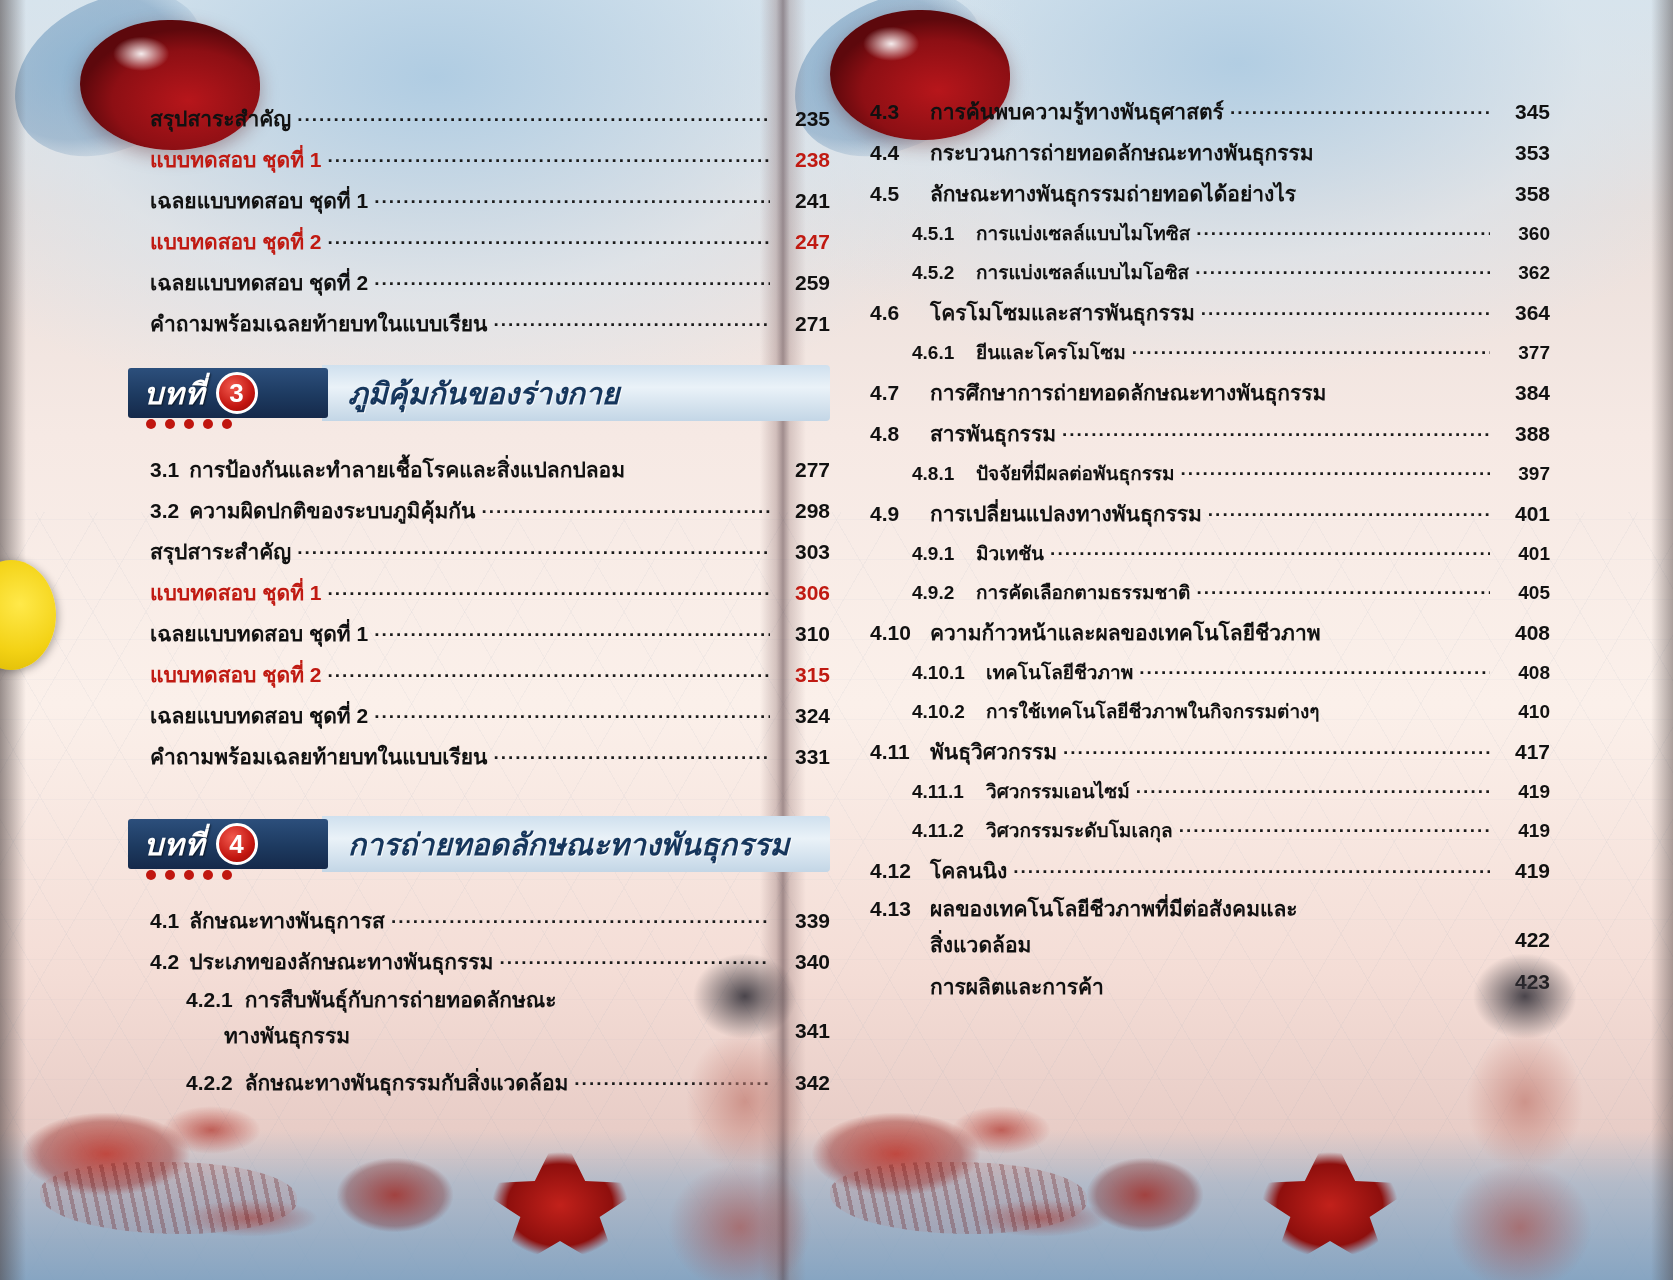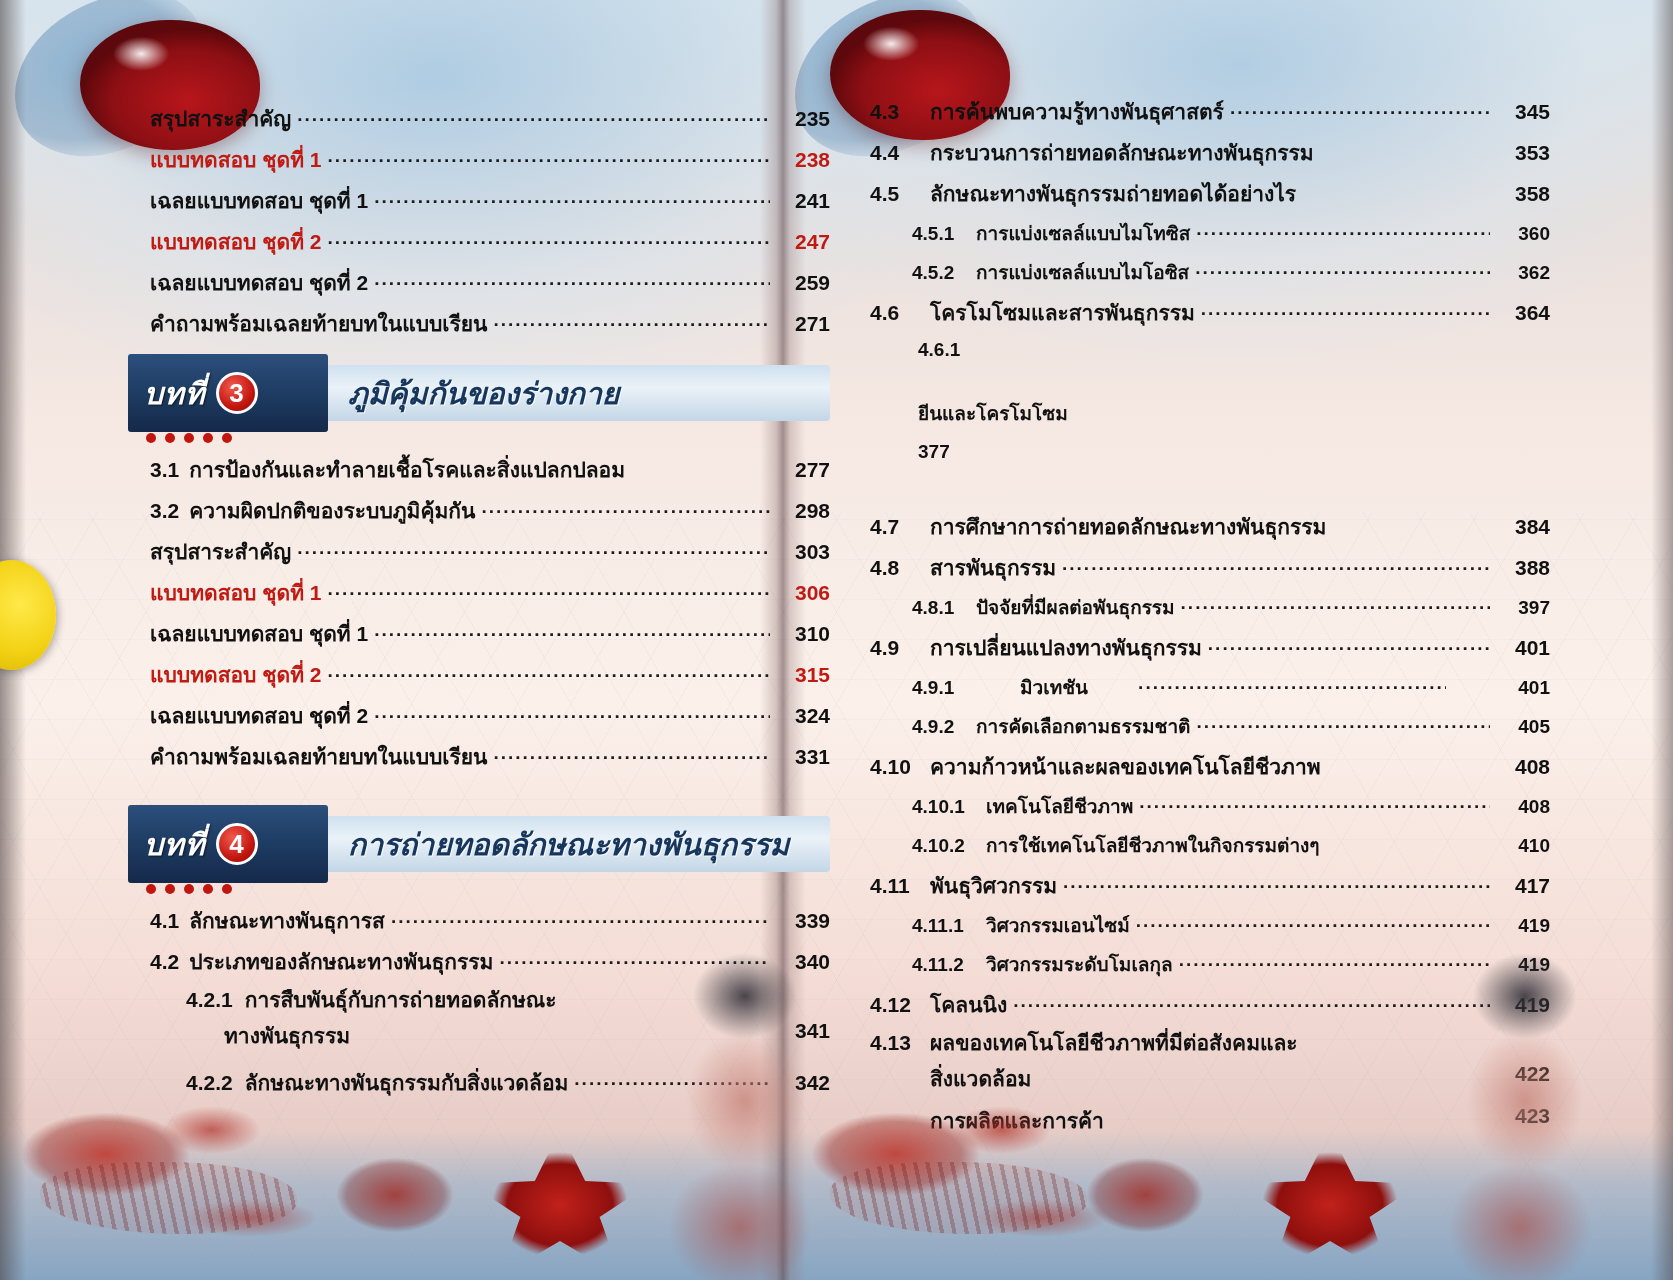--- a/index.html
+++ b/index.html
@@ -150,21 +150,21 @@
   .chapter-banner {
     position: relative;
     height: 66px;
     margin: 26px 0 30px -22px;
     display: flex;
     align-items: center;
   }
   .banner-left {
     position: relative;
     width: 200px;
-    height: 78px;
+    height: 50px;
     background: linear-gradient(to bottom, #2c4f7c 0%, #1d3a60 55%, #15294a 100%);
     border-radius: 3px;
     display: flex;
     align-items: center;
     padding-left: 16px;
     box-sizing: border-box;
   }
   .banner-left .btxt {
     color: #ffffff;
     font-size: 30px;
@@ -456,21 +456,21 @@
       <span class="label">การแบ่งเซลล์แบบไมโอซิส</span>
       <span class="dots"></span>
       <span class="page">362</span>
     </div>
     <div class="toc-row">
       <span class="num-col" style="flex:0 0 60px;">4.6</span>
       <span class="label">โครโมโซมและสารพันธุกรรม</span>
       <span class="dots"></span>
       <span class="page">364</span>
     </div>
-    <div class="toc-row sub-2" style="padding-left:42px;flex-direction:column;">
+    <div class="toc-row sub-2" style="padding-left:42px;">
       <span class="num-col" style="flex:0 0 64px;">4.6.1</span>
       <span class="label">ยีนและโครโมโซม</span>
       <span class="dots"></span>
       <span class="page">377</span>
     </div>
     <div class="toc-row nodots">
       <span class="num-col" style="flex:0 0 60px;">4.7</span>
       <span class="label">การศึกษาการถ่ายทอดลักษณะทางพันธุกรรม</span>
       <span class="dots"></span>
       <span class="page">384</span>
@@ -486,21 +486,21 @@
       <span class="label">ปัจจัยที่มีผลต่อพันธุกรรม</span>
       <span class="dots"></span>
       <span class="page">397</span>
     </div>
     <div class="toc-row">
       <span class="num-col" style="flex:0 0 60px;">4.9</span>
       <span class="label">การเปลี่ยนแปลงทางพันธุกรรม</span>
       <span class="dots"></span>
       <span class="page">401</span>
     </div>
-    <div class="toc-row sub-2" style="padding-left:42px;gap:44px;">
+    <div class="toc-row sub-2" style="padding-left:42px;">
       <span class="num-col" style="flex:0 0 64px;">4.9.1</span>
       <span class="label">มิวเทชัน</span>
       <span class="dots"></span>
       <span class="page">401</span>
     </div>
     <div class="toc-row sub-2" style="padding-left:42px;">
       <span class="num-col" style="flex:0 0 64px;">4.9.2</span>
       <span class="label">การคัดเลือกตามธรรมชาติ</span>
       <span class="dots"></span>
       <span class="page">405</span>

